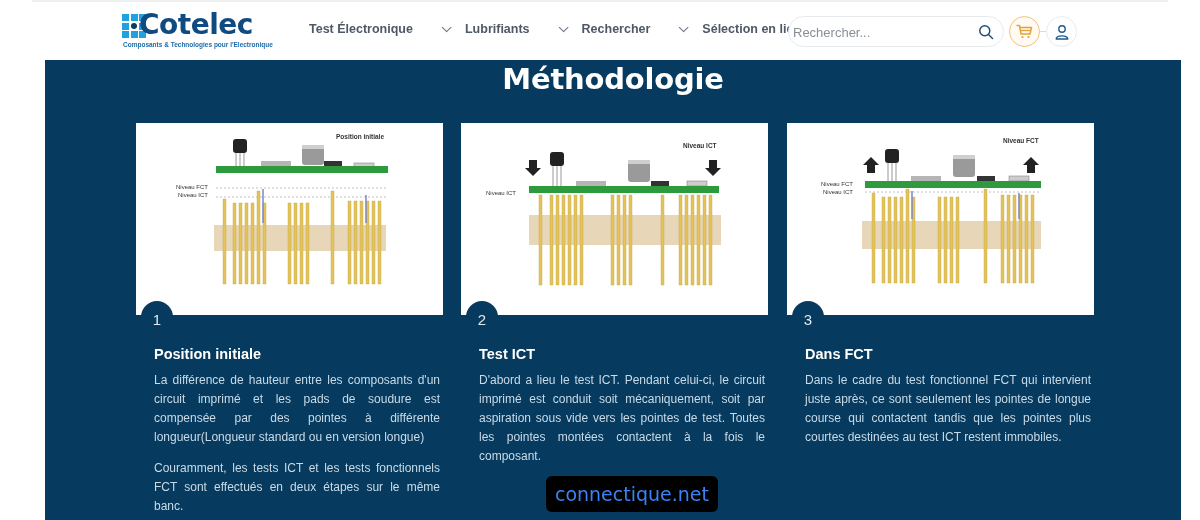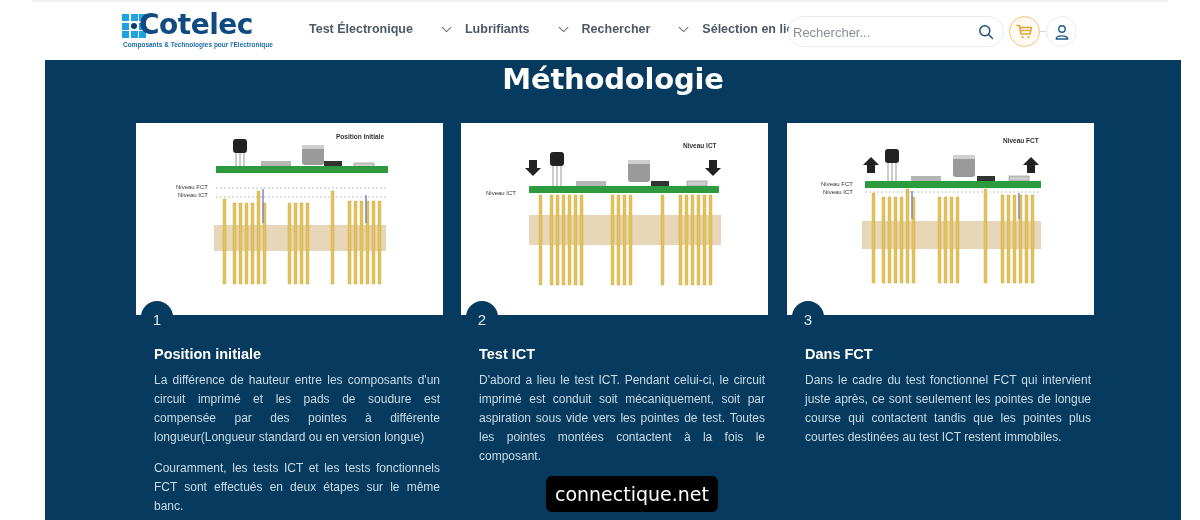--- a/index.html
+++ b/index.html
@@ -33,21 +33,21 @@
   .section { position: absolute; left: 32px; top: 60px; width: 1136px; height: 460px; background: #063a5e; margin-left: 13px; }
   .section-title { position: absolute; left: 0; top: 2px; width: 100%; text-align: center; color: #ffffff; font-size: 29px; font-weight: bold; font-family: "DejaVu Sans", sans-serif; letter-spacing: -0.2px; }
 
   .card { position: absolute; top: 63px; width: 307px; }
   .card-img { position: relative; width: 307px; height: 192px; background: #ffffff; overflow: hidden; }
   .badge { position: absolute; left: 5px; top: 178px; width: 32px; height: 32px; border-radius: 50%; background: #063a5e; color: #dfe8ef; font-size: 15px; display: flex; align-items: center; justify-content: center; padding-top: 4px; }
   .card-title { position: absolute; top: 223px; left: 18px; color: #ffffff; font-size: 14.5px; font-weight: bold; white-space: nowrap; }
   .card-text { position: absolute; top: 248px; left: 18px; width: 286px; color: #c9dbe7; font-size: 12px; line-height: 19px; text-align: justify; }
   .card-text p { margin-bottom: 12px; }
 
-  .watermark { position: absolute; left: 546px; top: 476px; width: 172px; height: 36px; background: #000000; border-radius: 6px; color: #ffffff; font-family: "DejaVu Sans", sans-serif; font-size: 19px; display: flex; align-items: center; justify-content: center; }
+  .watermark { position: absolute; left: 546px; top: 476px; width: 172px; height: 36px; background: #000000; border-radius: 6px; color: #3b82f6; font-family: "DejaVu Sans", sans-serif; font-size: 19px; display: flex; align-items: center; justify-content: center; }
 
   svg text { font-family: "Liberation Sans", sans-serif; }
 </style>
 </head>
 <body>
 
 <div class="header">
   <div class="logo">
     <div class="logo-grid">
       <span></span>

